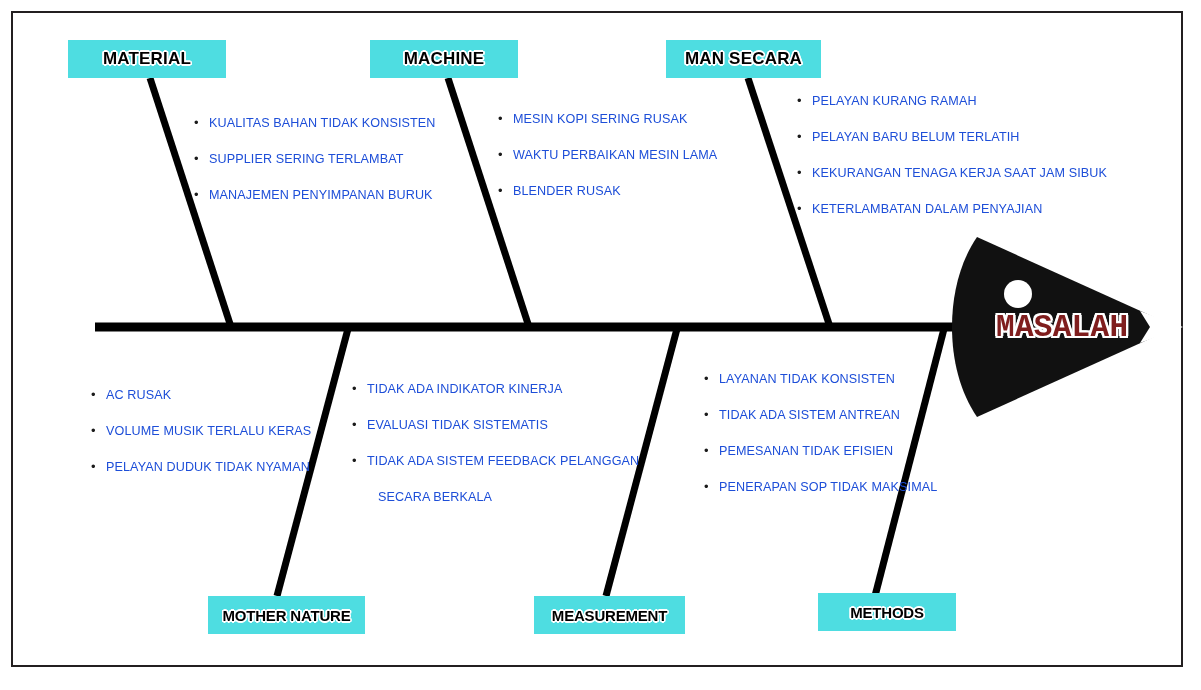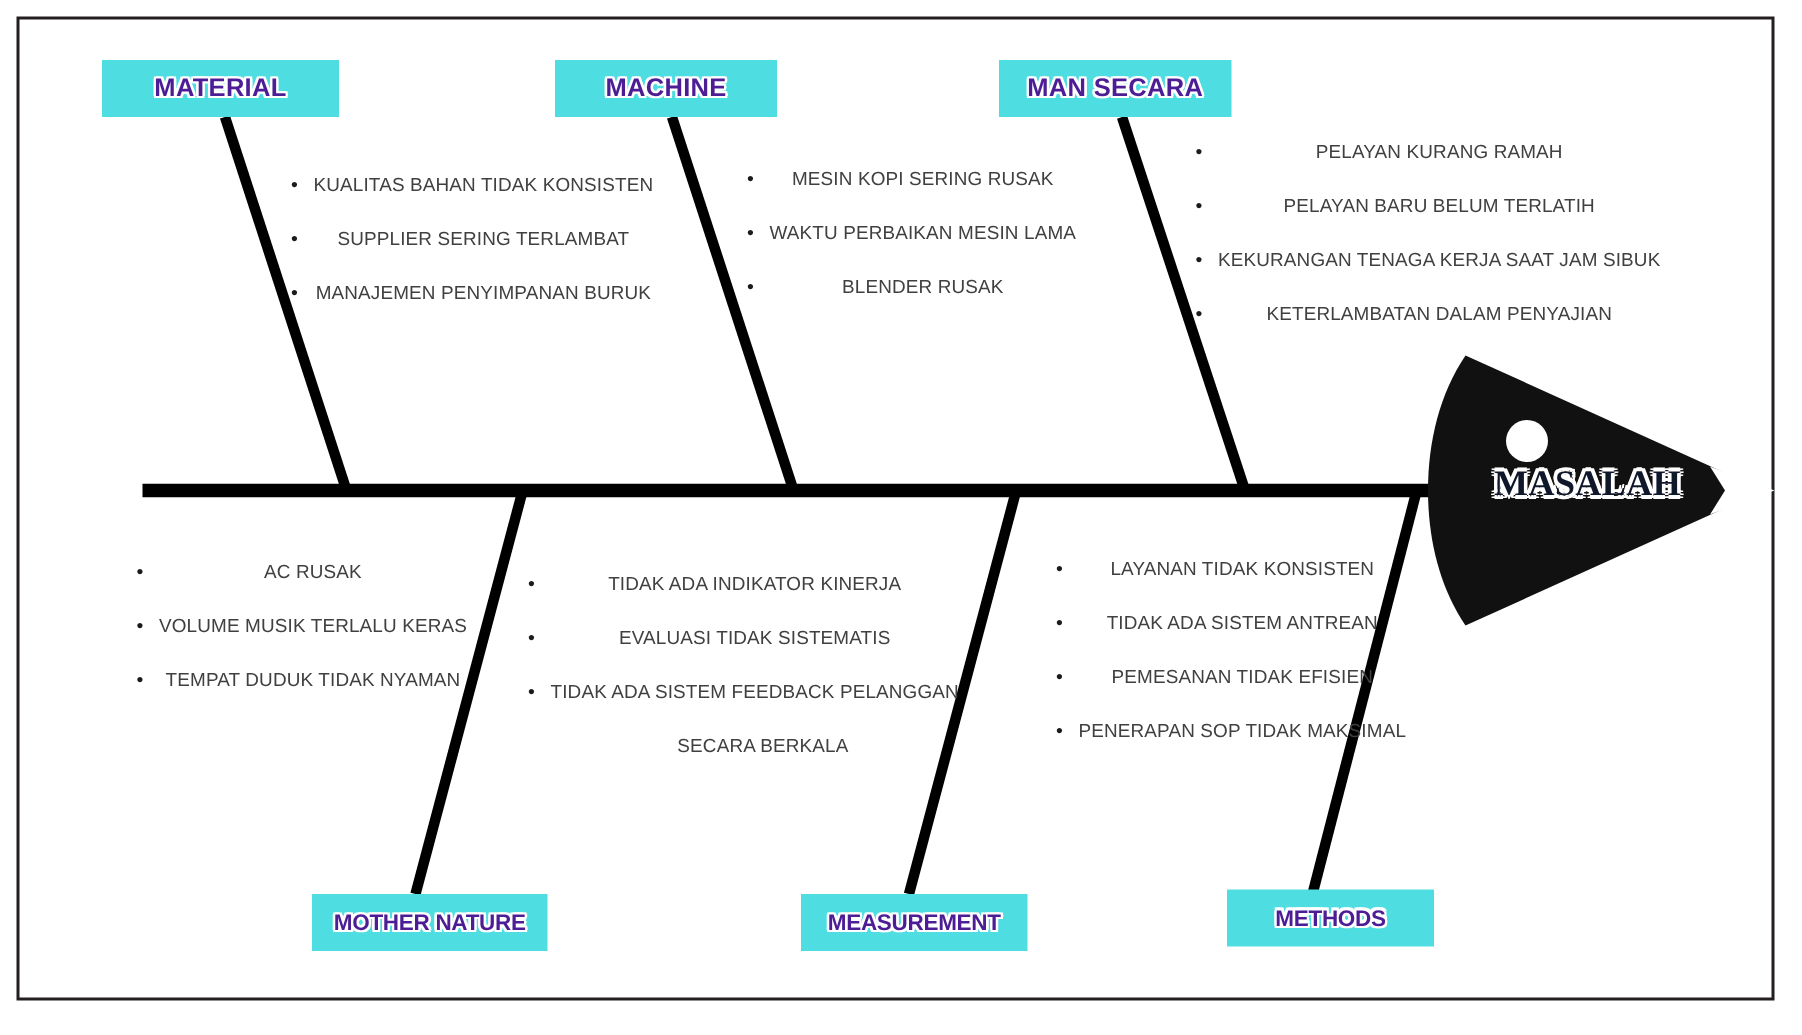--- a/index.html
+++ b/index.html
@@ -48,21 +48,21 @@
     align-items: center;
     justify-content: center;
     padding: 0 10px;
     height: 38px;
   }
   .cat-chip .cat-text {
     font-family: "Liberation Sans", sans-serif;
     font-weight: bold;
     font-size: 17px;
     letter-spacing: 0.2px;
-    color: #4c1d95;
+    color: #000000;
     white-space: nowrap;
     text-shadow:
       -1.4px -1.4px 0 #ffffff,
        1.4px -1.4px 0 #ffffff,
       -1.4px  1.4px 0 #ffffff,
        1.4px  1.4px 0 #ffffff,
        0px   -1.6px 0 #ffffff,
        0px    1.6px 0 #ffffff,
       -1.6px  0px   0 #ffffff,
        1.6px  0px   0 #ffffff;
@@ -75,25 +75,24 @@
     margin: 0;
     padding: 0;
     list-style: none;
   }
   .cause-list li {
     position: relative;
     padding-left: 17px;
     margin-bottom: 22px;
     font-family: "Liberation Sans", sans-serif;
     font-size: 12.6px;
-    color: #404040;
+    color: #1d4ed8;
     letter-spacing: 0.1px;
     white-space: nowrap;
     line-height: 1.1;
-    text-align: center;
   }
   .cause-list li.cont {
     padding-left: 28px;
   }
   .cause-list li::before {
     content: "\2022";
     position: absolute;
     left: 2px;
     top: -1px;
     font-size: 13px;
@@ -104,24 +103,24 @@
   
   #problem-label {
     position: absolute;
     left: 996px;
     top: 310px;
     display: flex;
     align-items: center;
     justify-content: center;
   }
   #problem-label .problem-text {
-    font-family: Liberation Serif, serif;
+    font-family: Liberation Mono, monospace;
     font-weight: bold;
-    font-size: 24px;
-    color: #0f172a;
+    font-size: 31px;
+    color: #7f1d1d;
     white-space: nowrap;
     letter-spacing: 0.3px;
     text-shadow:
       -2px -2px 0 #ffffff,  2px -2px 0 #ffffff,
       -2px  2px 0 #ffffff,  2px  2px 0 #ffffff,
        0   -2.4px 0 #ffffff, 0   2.4px 0 #ffffff,
       -2.4px 0 0 #ffffff,    2.4px 0 0 #ffffff;
   }
 </style>
 </head>
@@ -180,24 +179,24 @@
     <li>BLENDER RUSAK</li>
   </ul>
 
   <ul class="cause-list" style="left:795px; top:95px;">
     <li>PELAYAN KURANG RAMAH</li>
     <li>PELAYAN BARU BELUM TERLATIH</li>
     <li>KEKURANGAN TENAGA KERJA SAAT JAM SIBUK</li>
     <li>KETERLAMBATAN DALAM PENYAJIAN</li>
   </ul>
 
-  <ul class="cause-list" style="left:89px; top:375px;">
+  <ul class="cause-list" style="left:89px; top:389px;">
     <li>AC RUSAK</li>
     <li>VOLUME MUSIK TERLALU KERAS</li>
-    <li>TEMPAT DUDUK TIDAK NYAMAN</li>
+    <li>PELAYAN DUDUK TIDAK NYAMAN</li>
   </ul>
 
   <ul class="cause-list" style="left:350px; top:383px;">
     <li>TIDAK ADA INDIKATOR KINERJA</li>
     <li>EVALUASI TIDAK SISTEMATIS</li>
     <li>TIDAK ADA SISTEM FEEDBACK  PELANGGAN</li>
     <li class="cont">SECARA BERKALA</li>
   </ul>
 
   <ul class="cause-list" style="left:702px; top:373px;">

